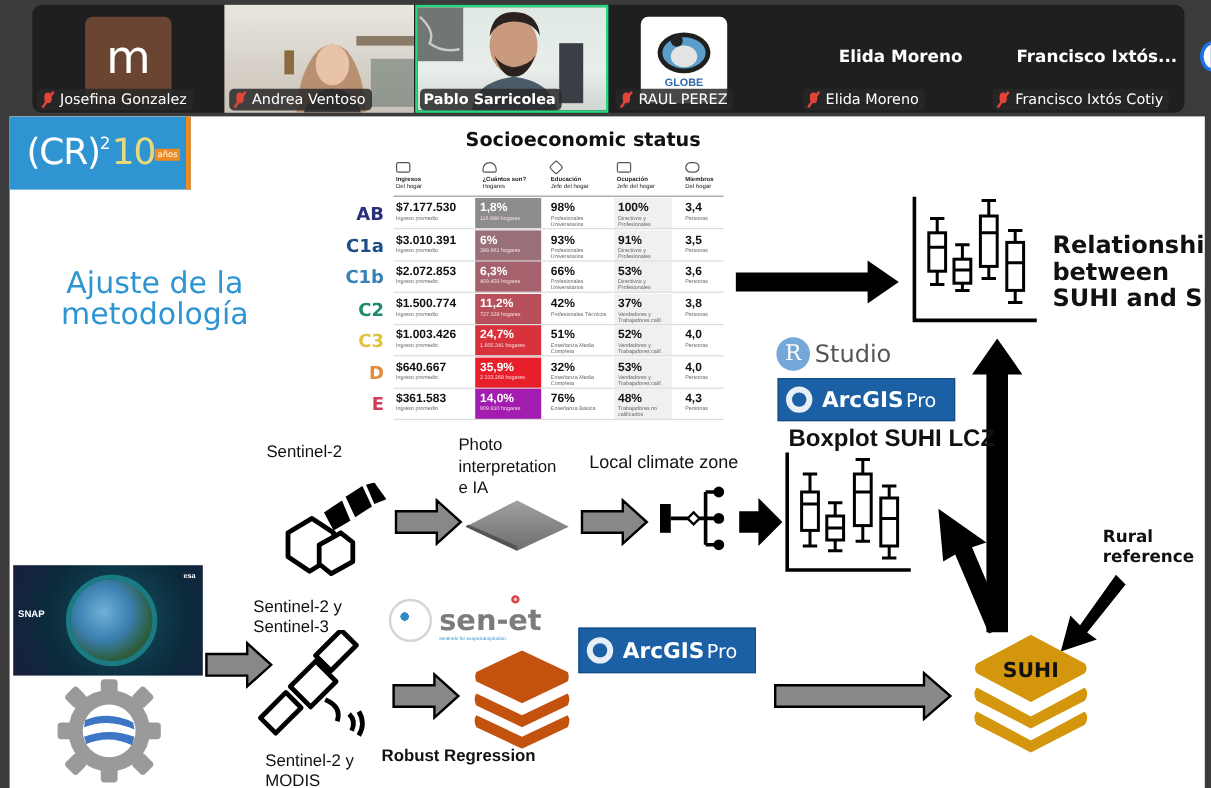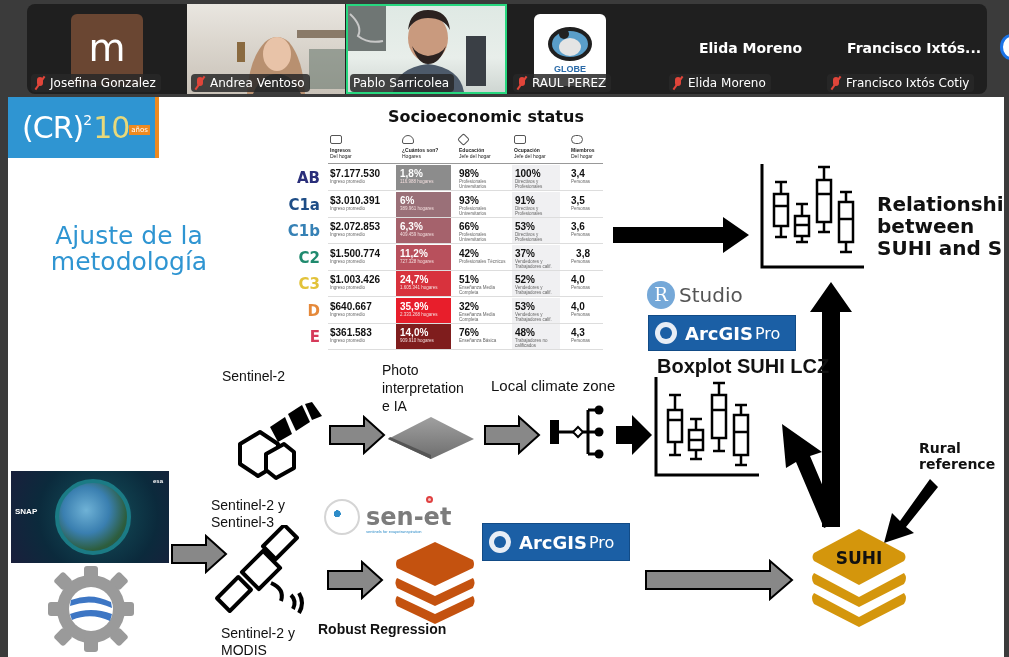--- a/index.html
+++ b/index.html
@@ -94,21 +94,21 @@
         <rect x="50" y="38" width="8" height="20" fill="#8a6a40"></rect>
         <path d="M60 90 Q62 55 78 38 Q90 28 102 38 Q116 55 118 90 Z" fill="#b89070"></path>
         <ellipse cx="90" cy="50" rx="14" ry="17" fill="#e8c3a8"></ellipse>
         <path d="M66 90 Q74 70 90 70 Q106 70 114 90 Z" fill="#3c3c3c"></path>
       </svg>
       <div class="name-tag">
         <span class="mute"></span>
         <span>Andrea Ventoso</span>
       </div>
     </div>
-    <div class="tile video-pablo" style="left:319px;width:161px;">
+    <div class="tile video-pablo" style="left:319px;width:161px;font-weight:bold;">
       <svg width="157" height="86">
         <rect x="0" y="0" width="38" height="45" fill="#6f7674"></rect>
         <path d="M2 8 Q15 20 10 30 Q20 38 35 35" stroke="#c8c8c8" stroke-width="2" fill="none"></path>
         <rect x="118" y="30" width="20" height="50" fill="#3a3f45"></rect>
         <path d="M45 86 Q48 62 80 58 Q112 62 116 86 Z" fill="#4d5a6a"></path>
         <ellipse cx="80" cy="32" rx="20" ry="24" fill="#c99a7e"></ellipse>
         <path d="M60 24 Q62 4 80 4 Q100 4 102 24 Q96 12 80 12 Q66 12 60 24 Z" fill="#2b2220"></path>
         <path d="M64 40 Q70 58 80 58 Q92 58 98 40 Q94 48 80 50 Q68 48 64 40 Z" fill="#2b2220"></path>
       </svg>
       <div class="name-tag" style="left:2px;bottom:0;">
@@ -259,21 +259,21 @@
               </div>
             </div>
             <div class="ses-cell" style="left:181px;width:50px;">
               <span class="big">42%</span>
               <span class="small">Profesionales Técnicos</span>
             </div>
             <div class="ses-cell" style="left:237px;width:46px;">
               <span class="big">37%</span>
               <span class="small">Vendedores y Trabajadores calif.</span>
             </div>
-            <div class="ses-cell" style="left:293px;text-align:right;">
+            <div class="ses-cell" style="left:293px;">
               <span class="big">3,8</span>
               <span class="small">Personas</span>
             </div>
             <div class="rowline"></div>
           </div>
           <div class="ses-row" style="top: 136px;">
             <div class="occ-bg"></div>
             <div class="ses-code" style="color: rgb(226, 194, 58);">C3</div>
             <div class="ses-cell" style="left:52px;">
               <span class="big">$1.003.426</span>
@@ -326,21 +326,21 @@
             </div>
             <div class="rowline"></div>
           </div>
           <div class="ses-row" style="top: 189px;">
             <div class="occ-bg"></div>
             <div class="ses-code" style="color: rgb(214, 58, 90);">E</div>
             <div class="ses-cell" style="left:52px;">
               <span class="big">$361.583</span>
               <span class="small">Ingreso promedio</span>
             </div>
-            <div class="pct-col" style="background: #7f1d1d;">
+            <div class="pct-col" style="background: #a21caf;">
               <div class="ses-cell" style="left:4px;">
                 <span class="big">14,0%</span>
                 <span class="small">909.910 hogares</span>
               </div>
             </div>
             <div class="ses-cell" style="left:181px;width:50px;">
               <span class="big">76%</span>
               <span class="small">Enseñanza Básica</span>
             </div>
             <div class="ses-cell" style="left:237px;width:46px;">

